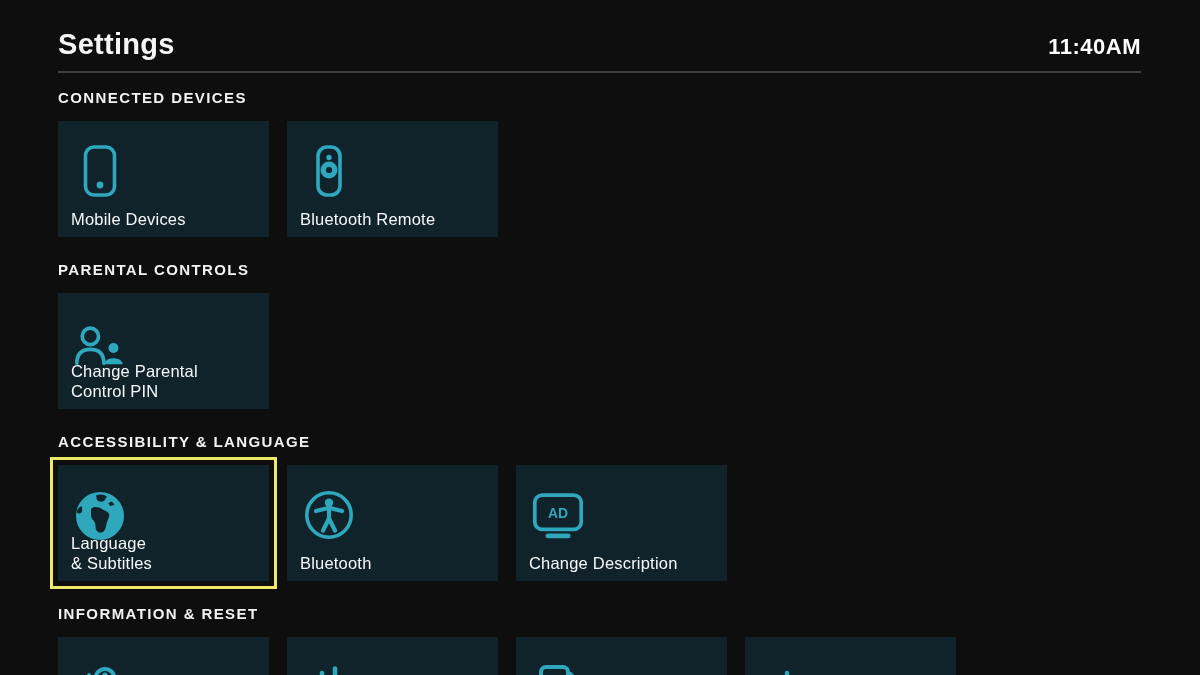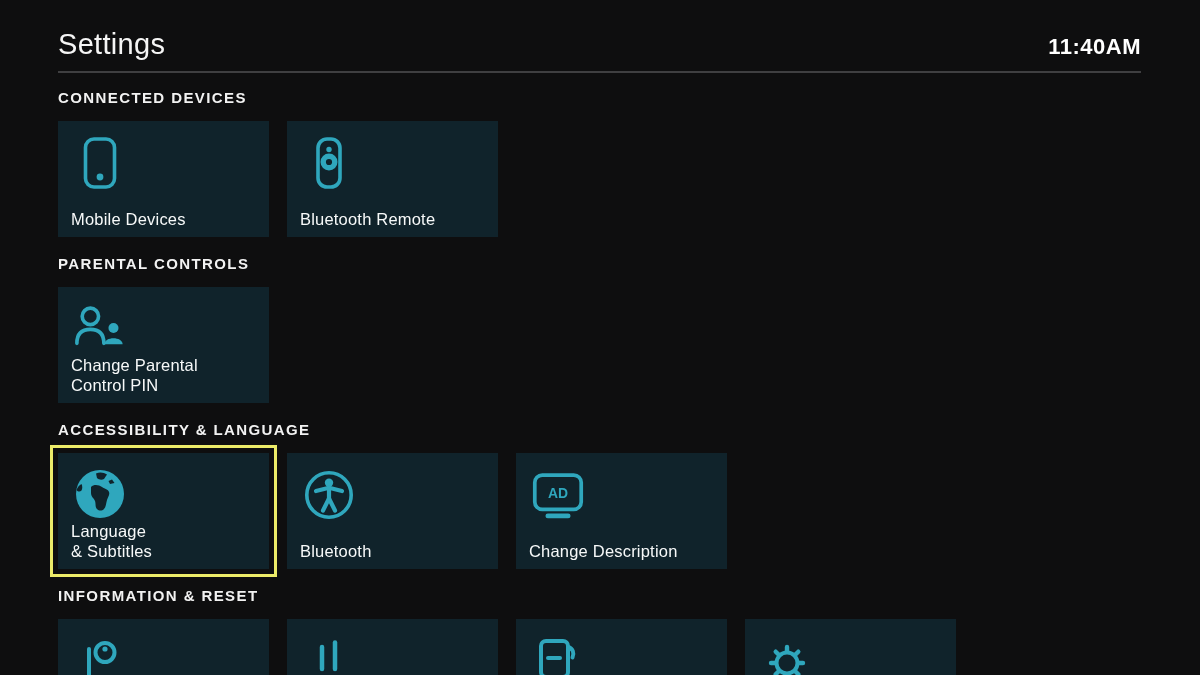--- a/index.html
+++ b/index.html
@@ -9,47 +9,47 @@
     overflow: hidden;
     font-family: "Liberation Sans", sans-serif;
     -webkit-font-smoothing: antialiased;
   }
   .content { padding-left: 58px; padding-right: 59px; }
 
   .app-header {
     display: flex; justify-content: space-between; align-items: baseline;
     padding-top: 30px;
   }
-  .app-title { font-size: 29px; font-weight: 400; color: #f5f5f5; letter-spacing: 0.3px; line-height: 1; }
+  .app-title { font-size: 29px; font-weight: 700; color: #f5f5f5; letter-spacing: 0.3px; line-height: 1; }
   .clock { font-size: 22px; font-weight: 600; color: #ffffff; letter-spacing: 0.5px; line-height: 1; text-align: right; }
   .divider { height: 2px; background: #3f3f41; margin-top: 12px; }
 
   .section-title {
-    margin-top: 18px;
+    margin-top: 24px;
     font-size: 15px; font-weight: 700; color: #f2f2f2;
     letter-spacing: 1.4px; line-height: 17px;
   }
   .section-title.first { margin-top: 16px; }
 
   .row { display: flex; gap: 18px; margin-top: 15px; }
 
   .tile {
     position: relative;
     width: 211px; height: 116px;
     background: #10232b;
     border-radius: 0;
     flex: 0 0 auto;
     cursor: pointer;
   }
   .tile.focused { outline: 3px solid #eceb69; outline-offset: 5px; }
 
   .icon {
-    position: absolute; left: 16px; top: 16px;
+    position: absolute; left: 16px; top: 24px;
     width: 52px; height: 52px;
-    display: flex; align-items: flex-start; justify-content: center;
+    display: flex; align-items: flex-end; justify-content: center;
     color: #2fa7bd;
   }
   .icon svg { display: block; }
 
   .label {
     position: absolute; left: 13px; bottom: 8px;
     color: #f7f9f9; font-size: 16.5px; line-height: 20px; letter-spacing: 0.2px;
     font-weight: 400;
   }
   .line { display: block; }

